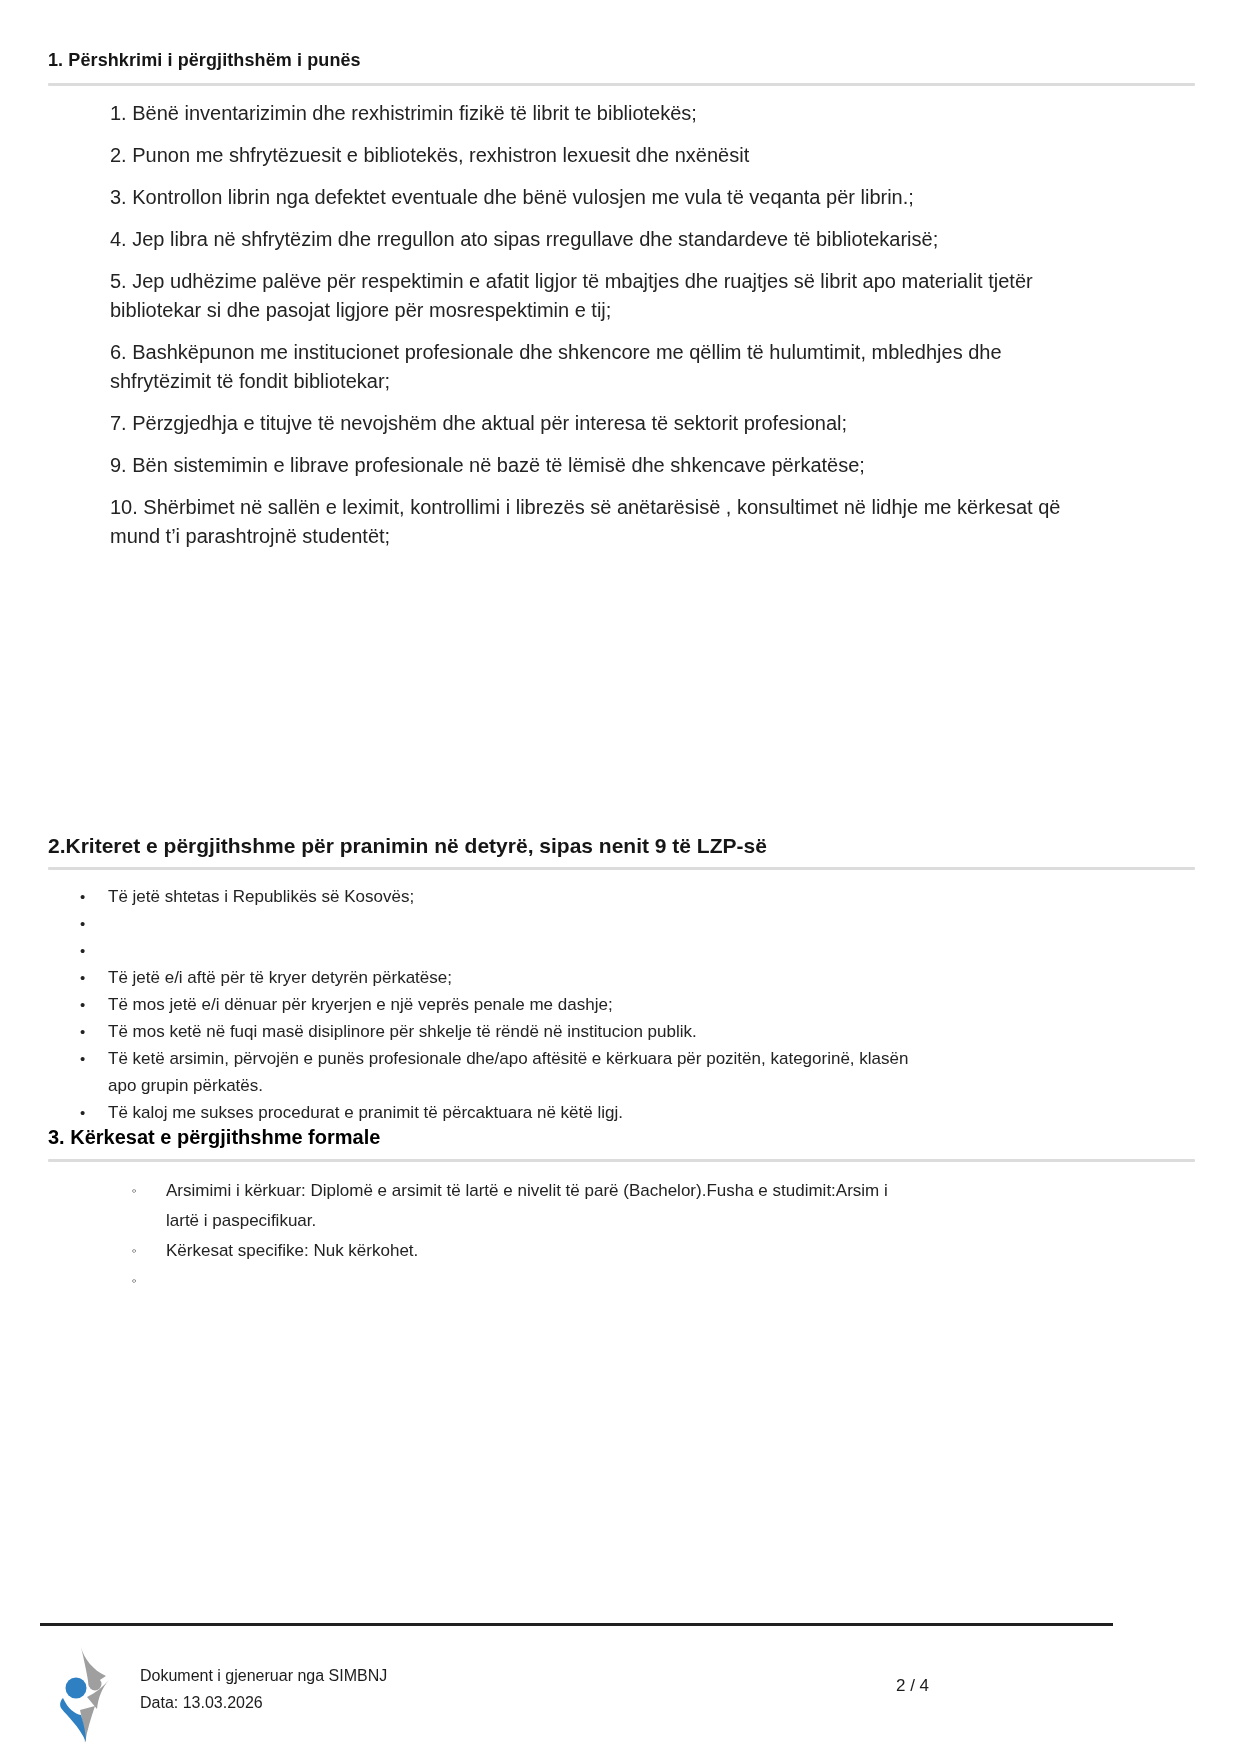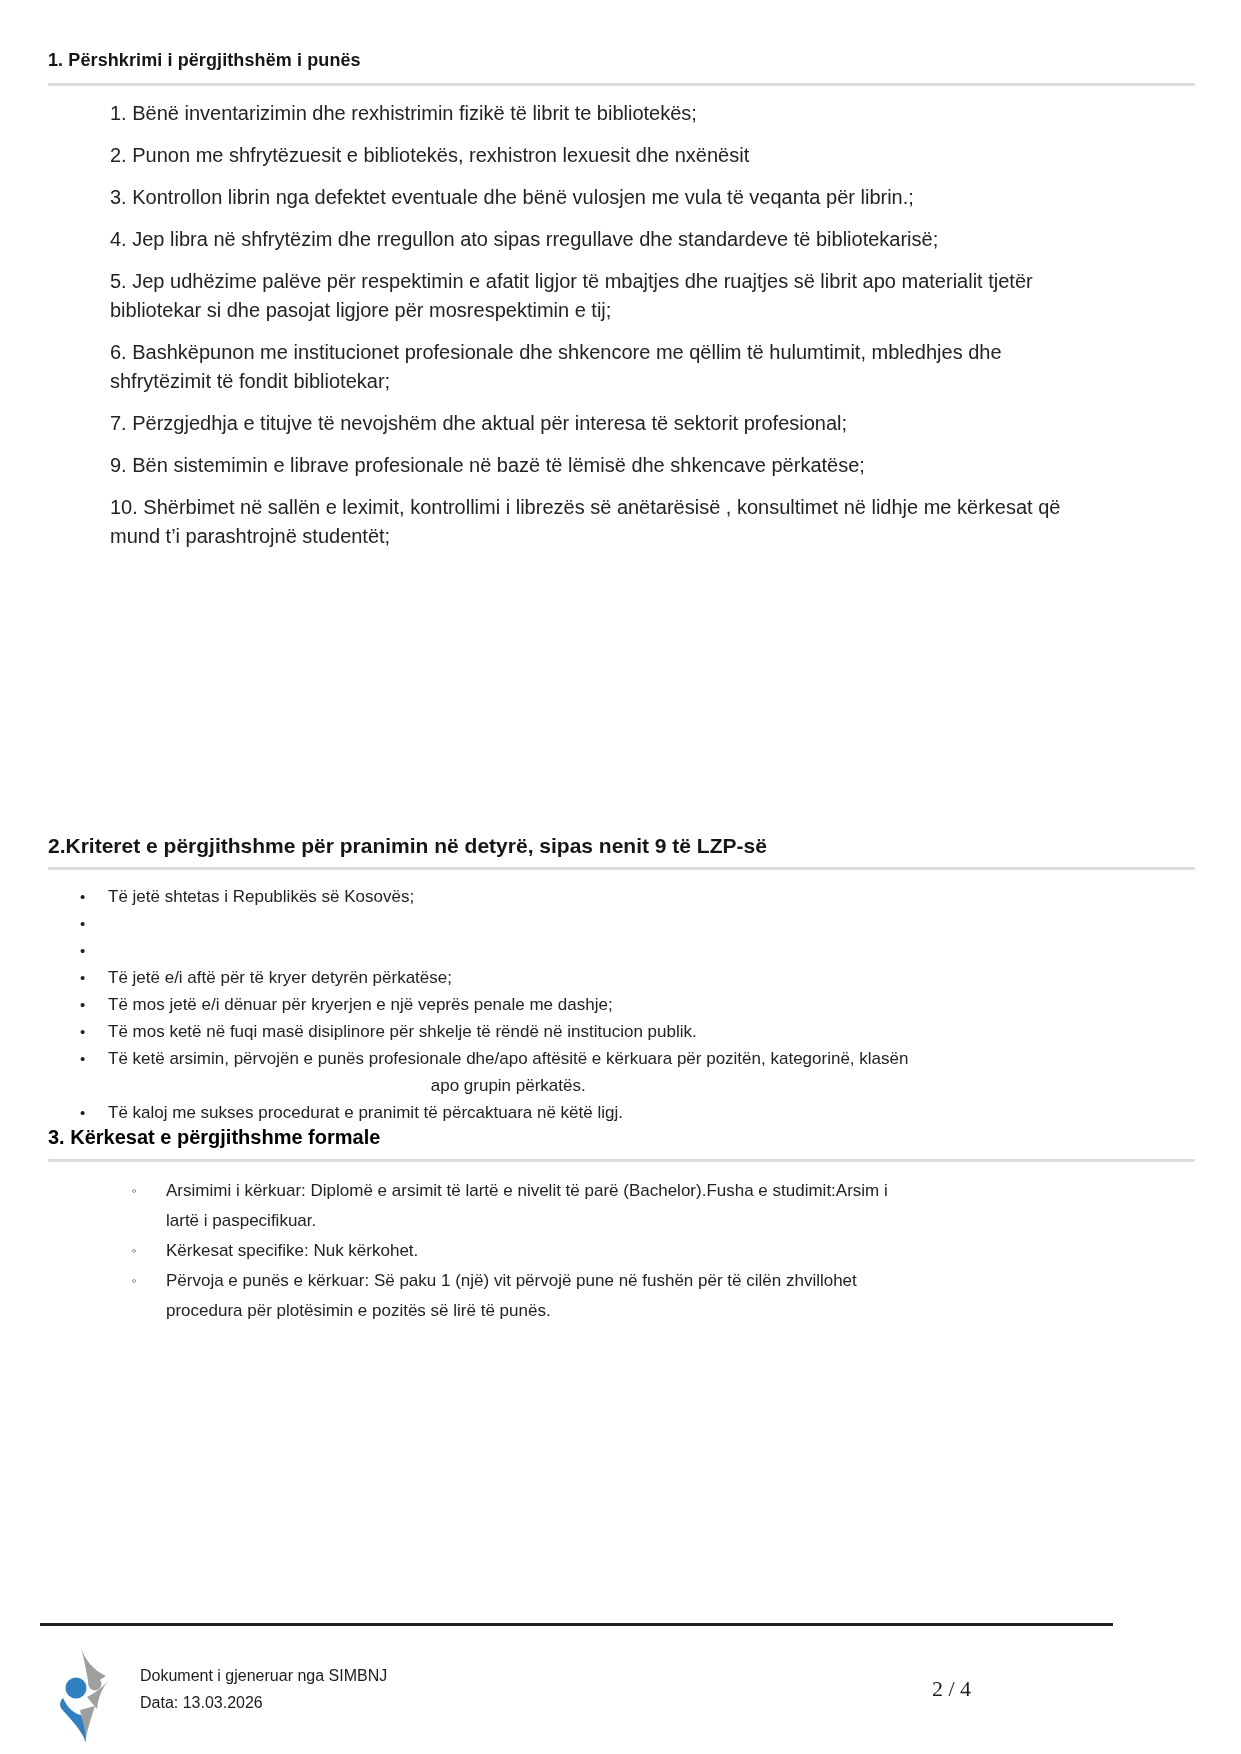--- a/index.html
+++ b/index.html
@@ -27,21 +27,21 @@
 
   .bullet-list { margin-top: 13px; padding-left: 14px; list-style: none; }
   .bullet-list li {
     display: flex; align-items: flex-start;
     font-size: 17px; line-height: 27px;
   }
   .bullet-list .marker {
     width: 46px; flex: 0 0 46px; text-align: left; padding-left: 18px;
     font-size: 15px;
   }
-  .bullet-list .b-text { white-space: pre-wrap; text-align: center; }
+  .bullet-list .b-text { white-space: pre-wrap; }
 
   .h3 { font-size: 20px; font-weight: bold; color: #000000; }
   .h3 + .rule-light { margin-top: 10px; }
 
   .req-list { margin-top: 14px; padding-left: 82px; list-style: none; }
   .req-list li {
     display: flex; align-items: flex-start;
     font-size: 17px; line-height: 30px;
   }
   .req-list .marker {
@@ -54,22 +54,22 @@
   .footer-rule {
     position: absolute; left: 40px; top: 1623px;
     width: 1073px; height: 3px; background: #1f1f1f;
   }
   .footer-logo { position: absolute; left: 50px; top: 1646px; width: 64px; height: 100px; }
   .footer-text {
     position: absolute; left: 140px; top: 1662px;
     font-size: 16px; line-height: 27px; color: #1c1c1c;
   }
   .page-number {
-    position: absolute; left: 932px; top: 1676px;
-    font-size: 22px; color: #1c1c1c; font-family: Liberation Serif, serif;
+    position: absolute; left: 896px; top: 1676px;
+    font-size: 17px; color: #1c1c1c;
   }
 </style>
 </head>
 <body>
 
 <div class="page">
 
   <div class="h1">1. Përshkrimi i përgjithshëm i punës</div>
   <div class="rule-light"></div>
 
@@ -133,22 +133,20 @@
       <span class="marker">◦</span>
       <span class="req-body"><span class="req-label">Arsimimi i kërkuar:</span><span> Diplomë e arsimit të lartë e nivelit të parë (Bachelor).Fusha e studimit:Arsim i
 lartë i paspecifikuar.</span></span>
     </li>
     <li>
       <span class="marker">◦</span>
       <span class="req-body"><span class="req-label">Kërkesat specifike:</span><span> Nuk kërkohet.</span></span>
     </li>
     <li>
       <span class="marker">◦</span>
-      <span class="req-body"><span class="req-label">Përvoja e punës e kërkuar:</span><span> Së paku 1 (një) vit përvojë pune në fushën për të cilën zhvillohet
-procedura për plotësimin e pozitës së lirë të punës.</span></span>
     </li>
   </ul>
 
   <div class="footer-rule"></div>
 
   <svg class="footer-logo" viewBox="0 0 64 100" xmlns="http://www.w3.org/2000/svg">
     <path d="M31,1 C34,13 43,24 56,30 L39,41 C37,27 34,14 31,1 Z" fill="#9f9f9f"></path>
     <path d="M59,34 C52,42 48,52 47,63 L37,51 C45,47 53,41 59,34 Z" fill="#9f9f9f"></path>
     <circle cx="45" cy="38" r="6.5" fill="#9f9f9f"></circle>
     <path d="M45,60 C41,72 37,84 35,97 C34,83 32,72 30,64 Z" fill="#9f9f9f"></path>

